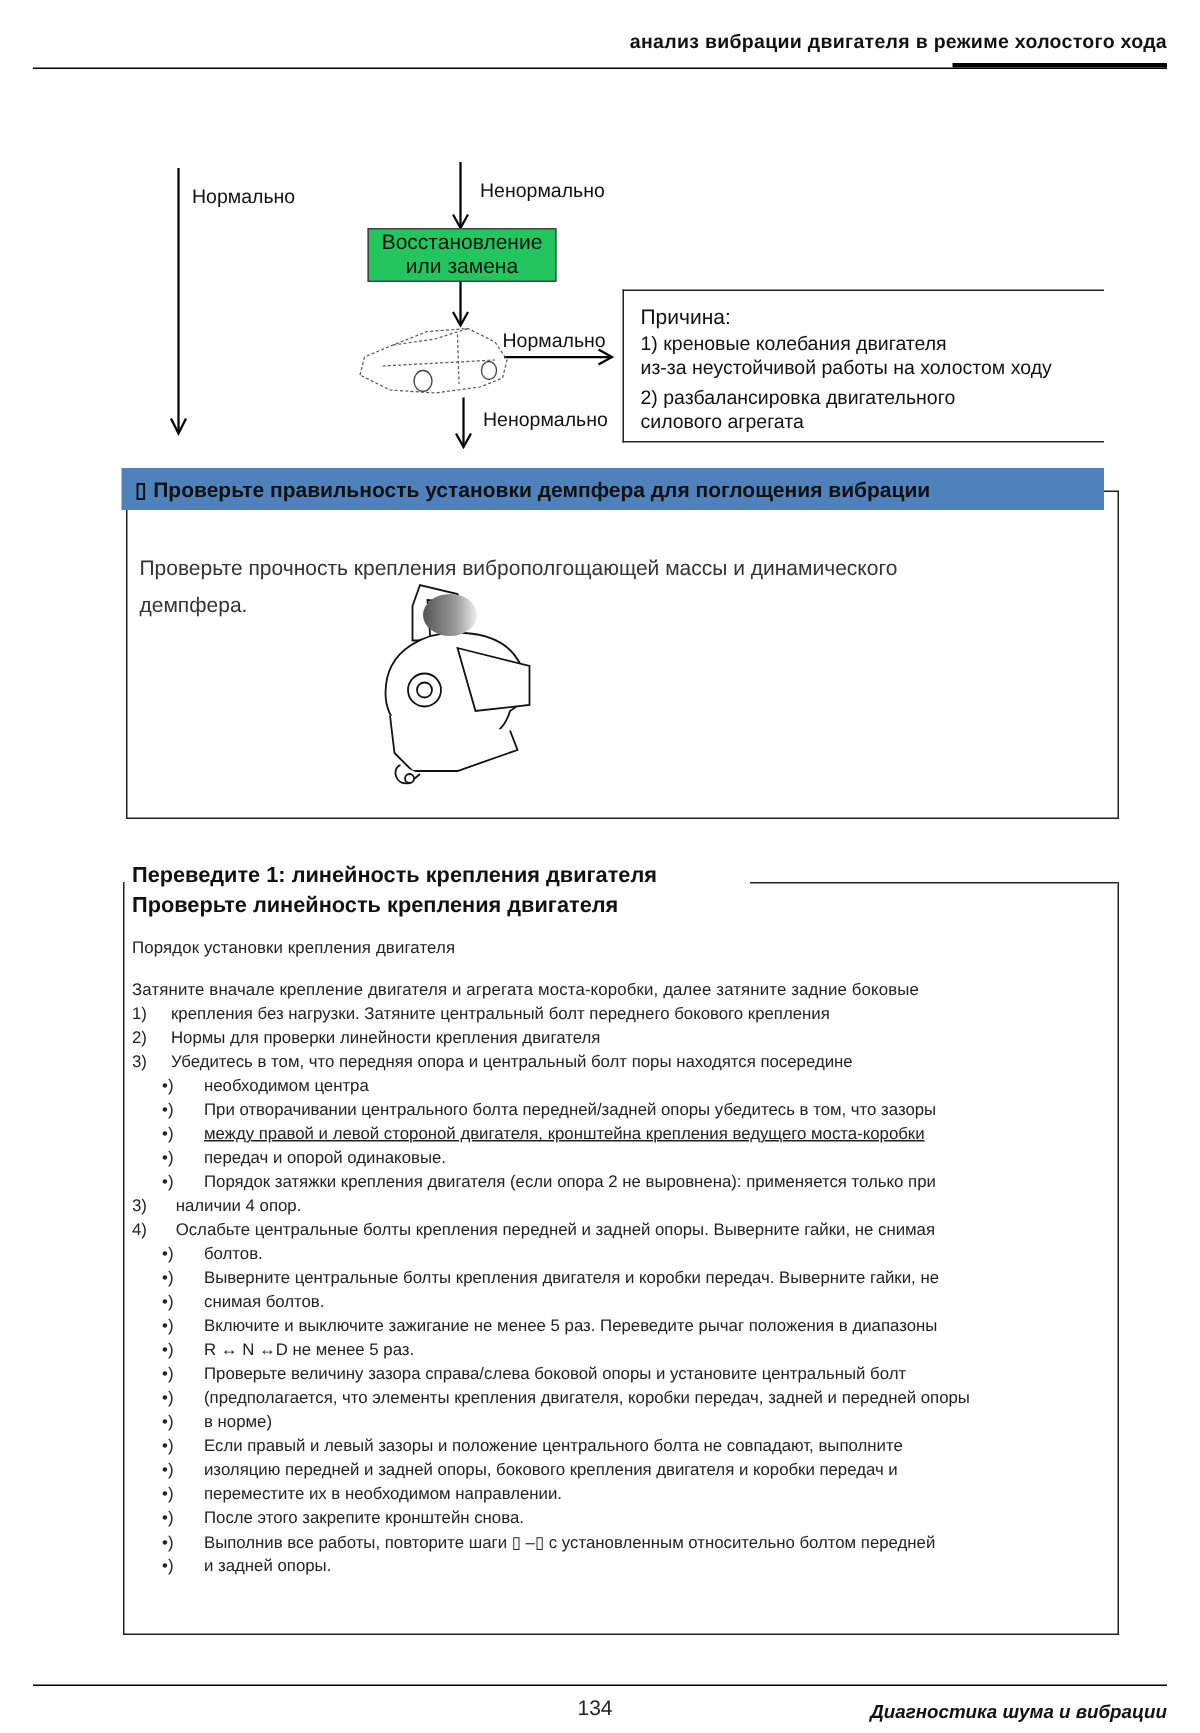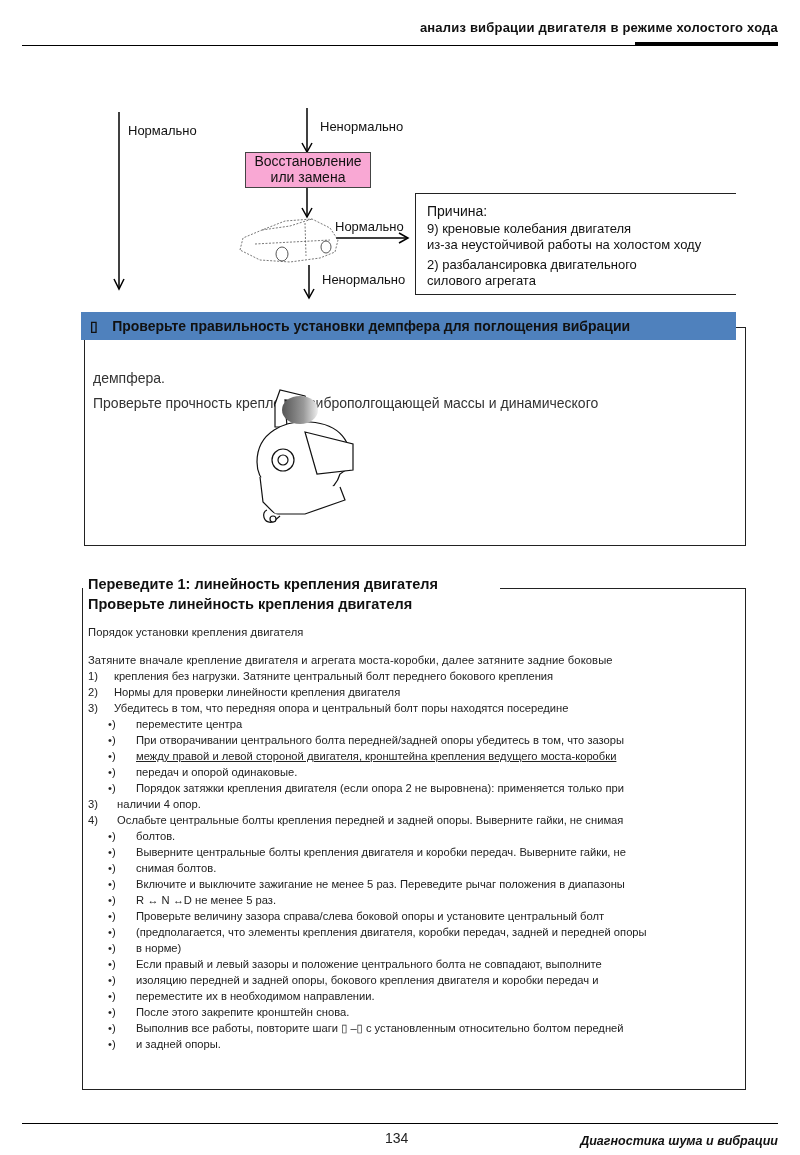--- a/index.html
+++ b/index.html
@@ -2,21 +2,21 @@
 <html><head>
 <meta charset="utf-8">
 <style>
   html, body { margin:0; padding:0; background:#fff; }
   body { width:800px; height:1155px; position:relative; overflow:hidden; font-family:"Liberation Sans", sans-serif; color:#111; }
   .abs { position:absolute; }
   .hdr-title { right:22px; top:20px; font-size:13px; font-weight:bold; letter-spacing:0.2px; white-space:nowrap; }
   .hdr-line { left:22px; top:45px; width:756px; height:1px; background:#000; }
   .hdr-thick { left:635px; top:42px; width:143px; height:3px; background:#000; }
   .flow-text { font-size:13px; white-space:nowrap; }
-  .box { border:1px solid #444; background:#f9a8d4; }
+  .box { border:1px solid #444; background:#22c55e; }
   .cause { left:415px; top:193px; width:320px; height:100px; border:1px solid #222; border-right:none; }
   .cause .t { font-size:14px; margin:9px 0 0 11px; }
   .cause .l { font-size:13px; margin-left:11px; line-height:16px; }
   .section-bar { left:81px; top:312px; width:655px; height:28px; background:#4f81bd; }
   .section-bar span { font-size:14px; font-weight:bold; color:#111; line-height:28px; }
   .panel1 { left:84px; top:327px; width:660px; height:217px; border:1px solid #222; }
   .p1text { left:93px; top:366px; width:620px; font-size:14px; line-height:25px; color:#333; }
   .note-title { left:88px; top:576px; font-size:14.5px; font-weight:bold; white-space:nowrap; }
   .note-sub { left:88px; top:596px; font-size:14.5px; font-weight:bold; white-space:nowrap; }
   .panel2 { left:82px; top:588px; width:662px; height:501px; border:1px solid #222; border-top:none; }
@@ -72,35 +72,35 @@
   <div class="abs box" style="left:245px;top:152px;width:124px;height:34px;text-align:center;font-size:14px;line-height:16px;">
     <div>Восстановление</div>
     <div>или замена</div>
   </div>
 
   <div class="abs flow-text" style="left:335px;top:219px">Нормально</div>
   <div class="abs flow-text" style="left:322px;top:272px">Ненормально</div>
 
   <div class="abs cause">
     <div class="t">Причина:</div>
-    <div class="l" style="margin-top:2px">9) креновые колебания двигателя</div>
+    <div class="l" style="margin-top:2px">1) креновые колебания двигателя</div>
     <div class="l">из-за неустойчивой работы на холостом ходу</div>
     <div class="l" style="margin-top:4px">2) разбалансировка двигательного</div>
     <div class="l">силового агрегата</div>
   </div>
 </div>
 
 <div class="abs panel1"></div>
 <div class="abs section-bar">
   <span style="margin-left:9px">▯</span>
-  <span style="margin-left:10px">Проверьте правильность установки демпфера для поглощения вибрации</span>
+  <span style="">Проверьте правильность установки демпфера для поглощения вибрации</span>
 </div>
 <div class="abs p1text">
+  <div>Проверьте прочность крепления виброполгощающей массы и динамического</div>
   <div>демпфера.</div>
-  <div>Проверьте прочность крепления виброполгощающей массы и динамического</div>
 </div>
 
 <svg class="abs" style="left:245px;top:382px" width="120" height="150">
   <defs>
     <linearGradient id="cyl" x1="0" x2="1" y1="0" y2="0">
       <stop offset="0" stop-color="#555"></stop>
       <stop offset="0.6" stop-color="#999"></stop>
       <stop offset="1" stop-color="#eee"></stop>
     </linearGradient>
   </defs>
@@ -122,21 +122,21 @@
 <div class="abs note-title">Переведите 1: линейность крепления двигателя</div>
 <div class="abs note-sub">Проверьте линейность крепления двигателя</div>
 
 <div class="abs body-txt" style="left:88px;top:626px">Порядок установки крепления двигателя</div>
 <div class="abs body-txt" style="left:88px;top:654px">Затяните вначале крепление двигателя и агрегата моста-коробки, далее затяните задние боковые</div>
 
 <div id="rows">
     <div class="row" style="top: 670px;"><span class="n">1)</span><span style="margin-left: 6px;">крепления без нагрузки. Затяните центральный болт переднего бокового крепления</span></div>
     <div class="row" style="top: 686px;"><span class="n">2)</span><span style="margin-left: 6px;">Нормы для проверки линейности крепления двигателя</span></div>
     <div class="row" style="top: 702px;"><span class="n">3)</span><span style="margin-left: 6px; text-align: center;">Убедитесь в том, что передняя опора и центральный болт поры находятся посередине</span></div>
-    <div class="row" style="top: 718px;"><span class="b">•)</span><span style="margin-left: 6px;">переместите центра</span></div>
+    <div class="row" style="top: 718px;"><span class="b">•)</span><span style="margin-left: 6px;">необходимом центра</span></div>
     <div class="row" style="top: 734px;"><span class="b">•)</span><span style="margin-left: 6px;">При отворачивании центрального болта передней/задней опоры убедитесь в том, что зазоры</span></div>
     <div class="row" style="top: 750px;"><span class="b">•)</span><span style="margin-left: 6px; text-decoration: underline;">между правой и левой стороной двигателя, кронштейна крепления ведущего моста-коробки</span></div>
     <div class="row" style="top: 766px;"><span class="b">•)</span><span style="margin-left: 6px;">передач и опорой одинаковые.</span></div>
     <div class="row" style="top: 782px;"><span class="b">•)</span><span style="margin-left: 6px;">Порядок затяжки крепления двигателя (если опора 2 не выровнена): применяется только при</span></div>
     <div class="row" style="top: 798px;"><span class="n">3)</span><span style="margin-left: 6px;"> наличии 4 опор.</span></div>
     <div class="row" style="top: 814px;"><span class="n">4)</span><span style="margin-left: 6px;">  Ослабьте центральные болты крепления передней и задней опоры. Выверните гайки, не снимая</span></div>
     <div class="row" style="top: 830px;"><span class="b">•)</span><span style="margin-left: 6px;">болтов.</span></div>
     <div class="row" style="top: 846px;"><span class="b">•)</span><span style="margin-left: 6px;">Выверните центральные болты крепления двигателя и коробки передач. Выверните гайки, не</span></div>
     <div class="row" style="top: 862px;"><span class="b">•)</span><span style="margin-left: 6px;">снимая болтов.</span></div>
     <div class="row" style="top: 878px;"><span class="b">•)</span><span style="margin-left: 6px;">Включите и выключите зажигание не менее 5 раз. Переведите рычаг положения в диапазоны</span></div>

